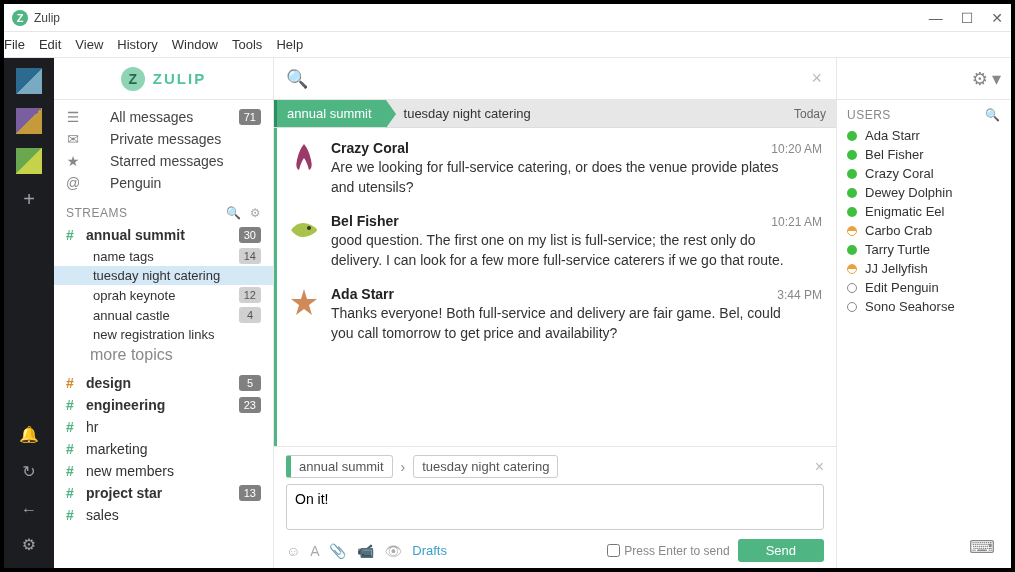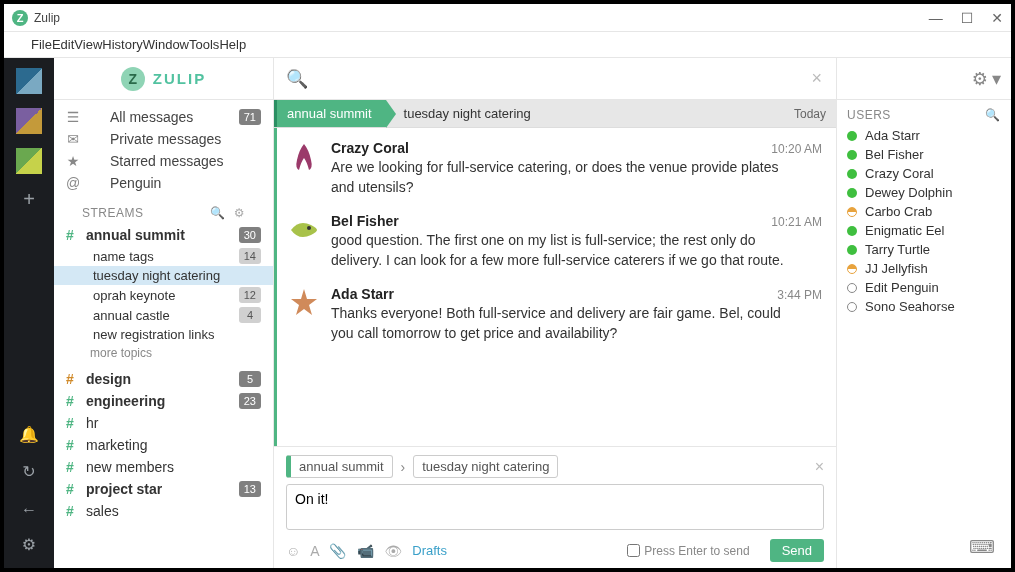--- a/index.html
+++ b/index.html
@@ -3,51 +3,51 @@
 <meta charset="utf-8">
 <style>
   * { box-sizing: border-box; margin: 0; padding: 0; }
   html, body { height: 100%; font-family: -apple-system, "Segoe UI", Helvetica, Arial, sans-serif; font-size: 14px; color: #333; background: #000; }
   .app-frame { position: absolute; inset: 4px; background: #fff; display: flex; flex-direction: column; overflow: hidden; }
   .titlebar { height: 28px; background: #fff; display: flex; align-items: center; padding: 0 8px; border-bottom: 1px solid #e6e6e6; }
   .titlebar .logo { width: 16px; height: 16px; border-radius: 50%; background: #4fb583; color: #fff; display: flex; align-items: center; justify-content: center; font-size: 11px; font-weight: bold; margin-right: 6px; }
   .titlebar .title { font-size: 12px; color: #444; }
   .winctrls { margin-left: auto; display: flex; gap: 18px; color: #666; }
   .winctrls span { cursor: default; font-size: 14px; }
-  .menubar { height: 26px; display: flex; align-items: center; gap: 0; padding: 0 27px; font-size: 13px; color: #333; border-bottom: 1px solid #e6e6e6; }
+  .menubar { height: 26px; display: flex; align-items: center; gap: 14px; padding: 0 0; font-size: 13px; color: #333; border-bottom: 1px solid #e6e6e6; }
   .menubar span { cursor: default; }
   .main { flex: 1; display: flex; overflow: hidden; }
   .orgbar { width: 50px; background: #1b1d21; display: flex; flex-direction: column; align-items: center; padding-top: 10px; gap: 14px; }
   .orgbar .org { width: 26px; height: 26px; }
   .org-a { background: linear-gradient(135deg,#2c6a8f 50%,#7aa9c2 50%); }
   .org-b { background: linear-gradient(135deg,#7a5fa0 50%,#c49a3a 50%); }
   .org-c { background: linear-gradient(135deg,#6aa84f 50%,#c6d24a 50%); }
   .orgbar .plus { color: #9aa0a6; font-size: 20px; }
   .orgbar .bottom { margin-top: auto; display: flex; flex-direction: column; align-items: center; gap: 18px; padding-bottom: 14px; color: #9aa0a6; font-size: 16px; }
   .left { width: 220px; border-right: 1px solid #e6e6e6; display: flex; flex-direction: column; overflow: hidden; }
   .left-header { height: 42px; display: flex; align-items: center; justify-content: center; border-bottom: 1px solid #e6e6e6; gap: 8px; }
   .left-header .zlogo { width: 24px; height: 24px; border-radius: 50%; background: #8fd4b5; color: #2a6a4a; display: flex; align-items: center; justify-content: center; font-weight: bold; font-size: 14px; }
   .left-header .brand { font-weight: 600; letter-spacing: 2px; color: #52c2a0; font-size: 15px; }
   .left-body { flex: 1; overflow: auto; padding: 6px 0 10px; }
   .navitem { display: flex; align-items: center; padding: 3px 12px; gap: 10px; color: #444; cursor: default; }
   .navitem .nicon { width: 14px; text-align: center; color: #888; }
   .navitem .label { flex: 1; margin-left: 20px; }
   .badge { background: #808080; color: #fff; border-radius: 3px; font-size: 11px; padding: 0 5px; line-height: 16px; min-width: 22px; text-align: center; }
   .badge.light { background: #d0d0d0; color: #555; }
-  .section-head { display: flex; align-items: center; padding: 12px 28px 4px; color: #888; font-size: 12px; letter-spacing: 0.5px; }
+  .section-head { display: flex; align-items: center; padding: 12px 12px 4px; color: #888; font-size: 12px; letter-spacing: 0.5px; }
   .section-head .sh-icons { margin-left: auto; display: flex; gap: 8px; color: #aaa; font-size: 12px; }
   .stream { display: flex; align-items: center; padding: 3px 12px; gap: 8px; cursor: default; }
   .stream .hash { color: #4fb583; font-weight: bold; width: 12px; }
   .stream.orange .hash { color: #d08a2a; }
   .stream .label { flex: 1; color: #333; }
   .stream .label.bold { font-weight: 600; }
   .topic { display: flex; align-items: center; padding: 2px 12px 2px 39px; cursor: default; }
   .topic .label { flex: 1; color: #333; font-size: 13px; }
   .topic.active { background: #d4e8f5; border-radius: 0; }
-  .more-topics { padding: 2px 12px 8px 36px; color: #888; font-size: 12px; }
+  .more-topics { padding: 2px 12px 8px 36px; color: #888; font-size: 16px; }
   .center { flex: 1; display: flex; flex-direction: column; overflow: hidden; }
   .center-top { height: 42px; border-bottom: 1px solid #e6e6e6; display: flex; align-items: center; padding: 0 12px; position: relative; }
   .center-top .sicon { color: #bbb; font-size: 18px; }
   .center-top .clear { position: absolute; right: 14px; color: #bbb; font-size: 18px; }
   .breadcrumb { height: 28px; display: flex; align-items: center; background: #e7e7e7; border-bottom: 1px solid #ddd; }
   .bc-stream { background: #4fb583; color: #fff; padding: 0 14px 0 10px; height: 100%; display: flex; align-items: center; font-size: 13px; position: relative; border-left: 3px solid #2b8f63; }
   .bc-stream::after { content: ""; position: absolute; right: -10px; top: 0; border-top: 14px solid transparent; border-bottom: 14px solid transparent; border-left: 10px solid #4fb583; }
   .bc-topic { padding-left: 18px; font-size: 13px; color: #333; }
   .bc-date { margin-left: auto; padding-right: 10px; font-size: 12px; color: #666; }
   .messages { flex: 1; overflow: auto; padding: 6px 0 0; border-left: 3px solid #4fb583; }
@@ -60,22 +60,22 @@
   .msg-text { color: #333; margin-top: 2px; line-height: 1.4; max-width: 460px; }
   .compose { border-top: 1px solid #e6e6e6; padding: 8px 12px 6px; position: relative; }
   .compose-row1 { display: flex; gap: 8px; align-items: center; margin-bottom: 6px; }
   .chip { border: 1px solid #ccc; border-radius: 3px; padding: 3px 8px; font-size: 13px; color: #555; display: flex; align-items: center; }
   .chip.stream { border-left: 5px solid #4fb583; }
   .compose-row1 .arrow { color: #888; }
   .compose-row1 .close { margin-left: auto; color: #bbb; font-size: 16px; }
   .compose textarea { width: 100%; height: 46px; border: 1px solid #ccc; border-radius: 3px; padding: 6px 8px; font-family: inherit; font-size: 14px; resize: none; }
   .compose-row3 { display: flex; align-items: center; margin-top: 6px; gap: 10px; color: #aaa; font-size: 14px; }
   .compose-row3 .drafts { color: #3aa0c9; font-size: 13px; }
-  .compose-row3 .right { margin-left: auto; display: flex; align-items: center; gap: 20px; }
-  .sendbtn { background: #4fb583; color: #fff; border: none; border-radius: 3px; padding: 4px 12px; font-size: 13px; }
+  .compose-row3 .right { margin-left: auto; display: flex; align-items: center; gap: 8px; }
+  .sendbtn { background: #4fb583; color: #fff; border: none; border-radius: 3px; padding: 4px 28px; font-size: 13px; }
   .press-enter { font-size: 12px; color: #888; display: flex; align-items: center; gap: 4px; }
   .right-panel { width: 175px; border-left: 1px solid #e6e6e6; display: flex; flex-direction: column; overflow: hidden; }
   .right-top { height: 42px; border-bottom: 1px solid #e6e6e6; display: flex; align-items: center; justify-content: flex-end; padding-right: 10px; color: #888; font-size: 18px; gap: 4px; }
   .users-head { display: flex; align-items: center; padding: 8px 10px 4px; color: #888; font-size: 12px; letter-spacing: 0.5px; }
   .users-head .usearch { margin-left: auto; color: #bbb; }
   .user { display: flex; align-items: center; gap: 8px; padding: 2px 10px; font-size: 13px; color: #333; cursor: default; }
   .presence { width: 10px; height: 10px; border-radius: 50%; flex-shrink: 0; }
   .p-online { background: #3fbf3f; }
   .p-half { background: linear-gradient(to bottom, #e8a33d 50%, #fff 50%); border: 1px solid #e8a33d; }
   .p-off { background: #fff; border: 1.5px solid #888; }
@@ -316,29 +316,29 @@
           </div>
           <div class="user">
             <span class="presence p-online"></span>
             <span>Crazy Coral</span>
           </div>
           <div class="user">
             <span class="presence p-online"></span>
             <span>Dewey Dolphin</span>
           </div>
           <div class="user">
+            <span class="presence p-online"></span>
+            <span>Enigmatic Eel</span>
+          </div>
+          <div class="user">
             <span class="presence p-half"></span>
             <span>Carbo Crab</span>
           </div>
           <div class="user">
             <span class="presence p-online"></span>
-            <span>Enigmatic Eel</span>
-          </div>
-          <div class="user">
-            <span class="presence p-online"></span>
             <span>Tarry Turtle</span>
           </div>
           <div class="user">
             <span class="presence p-half"></span>
             <span>JJ Jellyfish</span>
           </div>
           <div class="user">
             <span class="presence p-off"></span>
             <span>Edit Penguin</span>
           </div>

